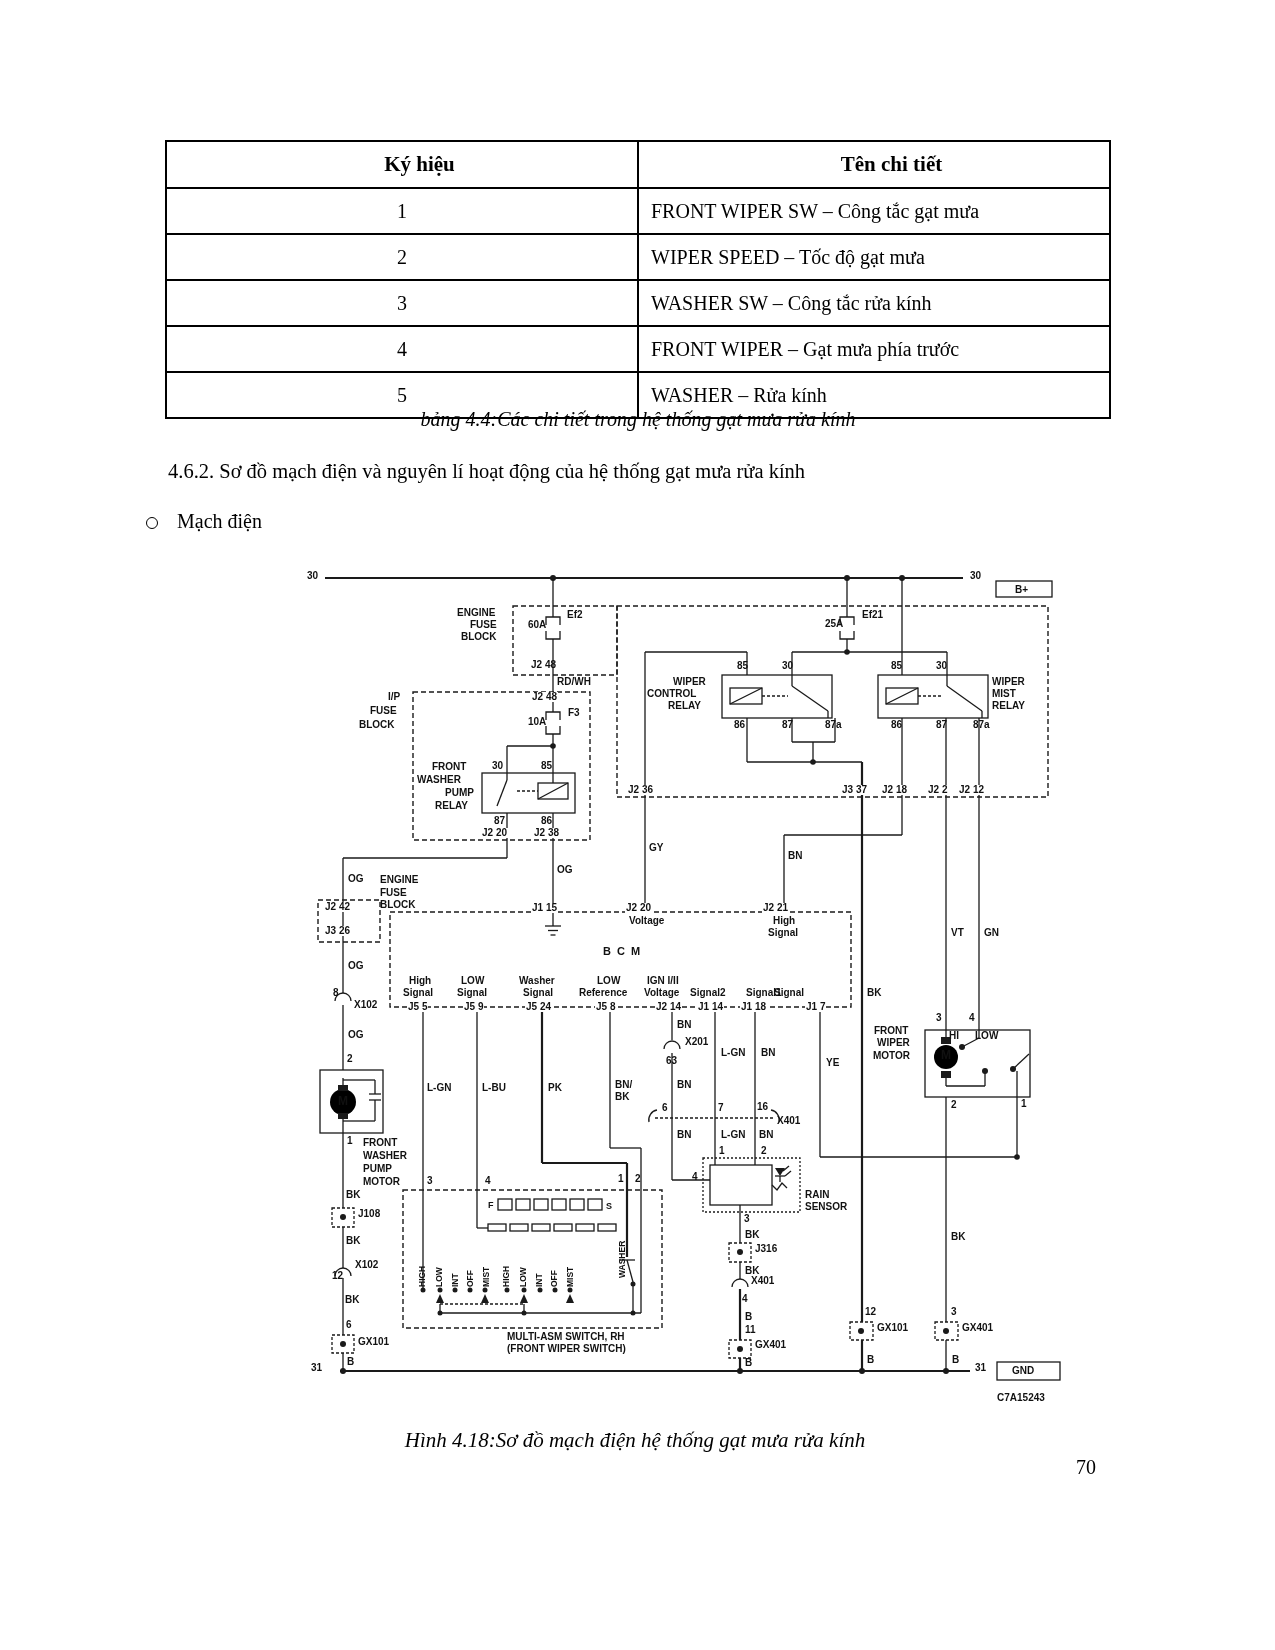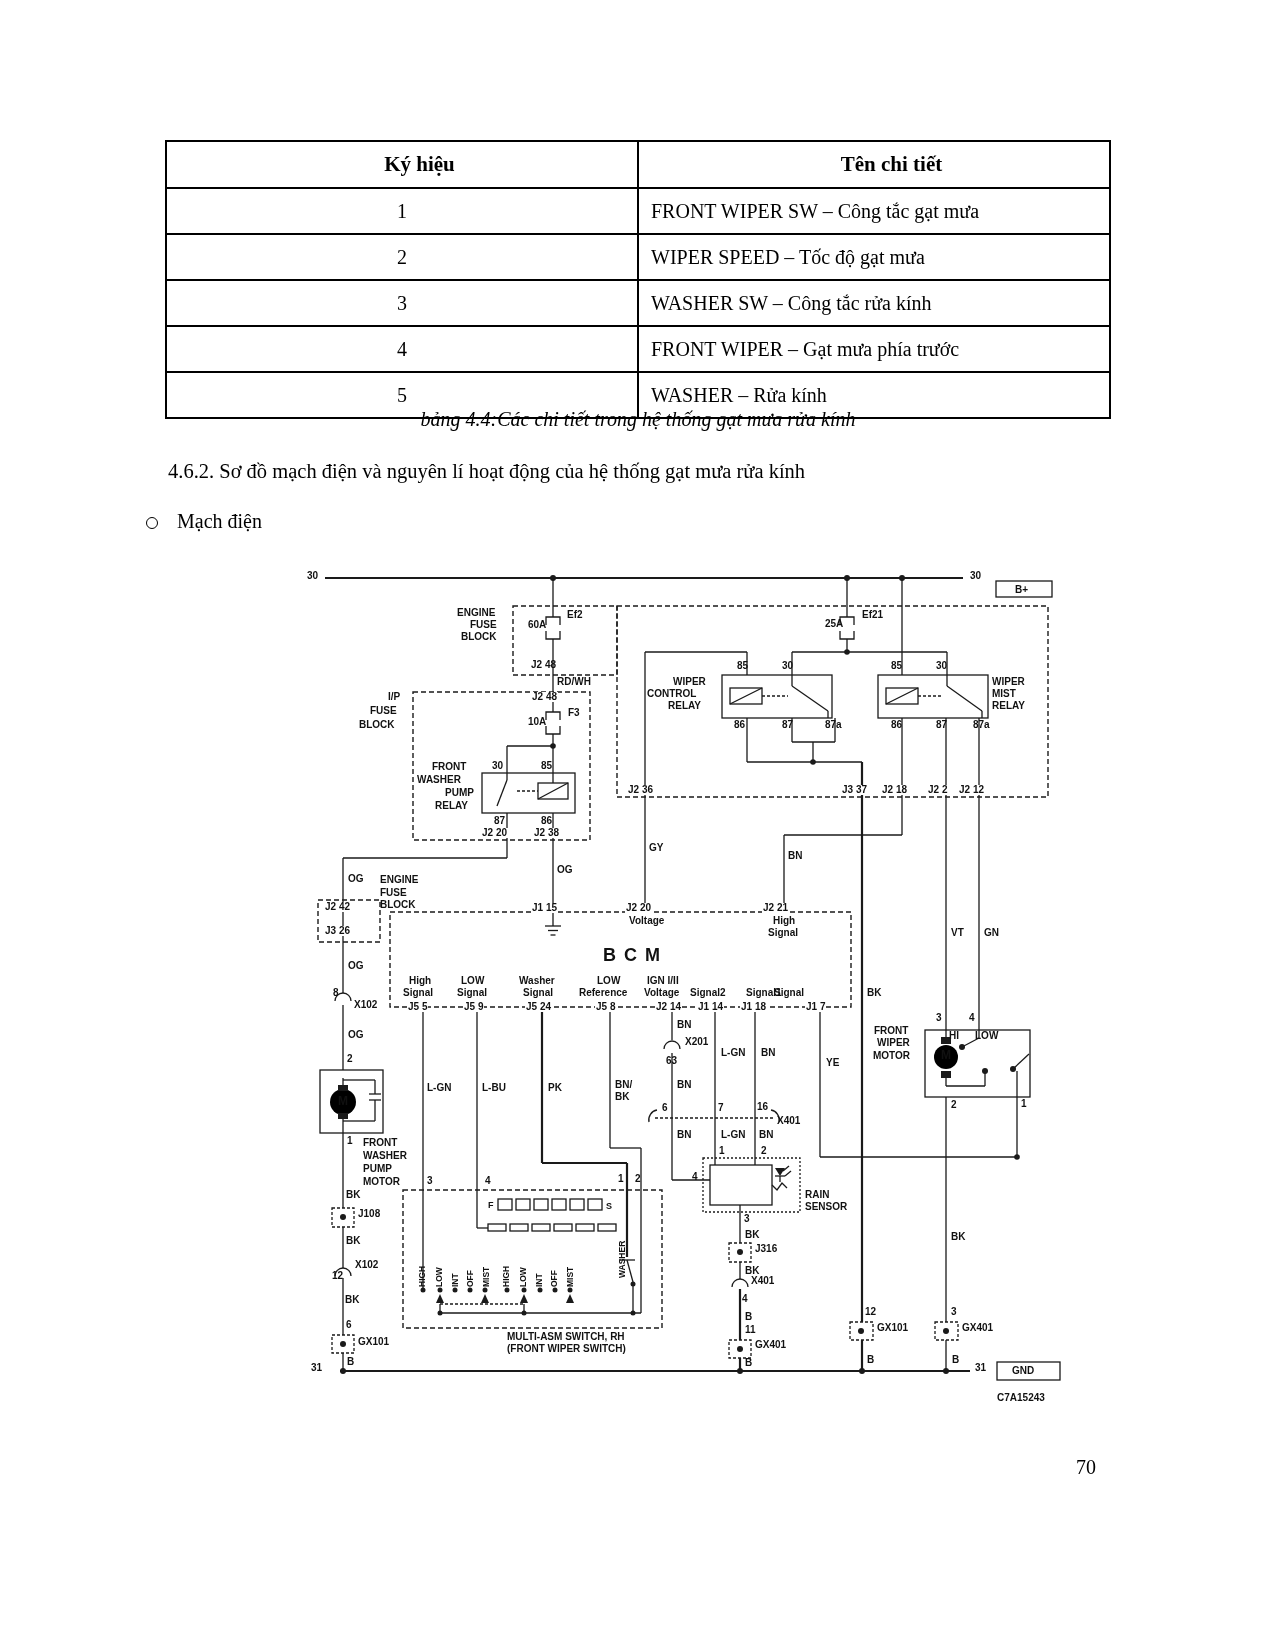--- a/index.html
+++ b/index.html
@@ -21,21 +21,21 @@
   .bullet-label{position:absolute;left:177px;top:510px;font-size:20px;}
   .fcaption{position:absolute;left:185px;top:1428px;width:900px;text-align:center;
             font-style:italic;font-size:21px;}
   .pagenum{position:absolute;left:1076px;top:1456px;font-size:20px;}
   
   .diagram{position:absolute;left:285px;top:560px;width:778px;height:860px;}
   .diagram svg{position:absolute;left:0;top:0;}
   .dl{position:absolute;font:bold 10px "Liberation Sans",sans-serif;color:#111;
       line-height:1;white-space:pre;}
   .bg{background:#fff;padding:0 1px;}
-  .big{font-size:18px;letter-spacing:1.5px;}
+  .big{font-size:11px;letter-spacing:1.5px;}
   .sm{font-size:9px;}
   .m{font-size:12px;}
   .rot{transform-origin:0 0;transform:rotate(-90deg);font-size:8.5px;}
   svg line,svg path,svg rect,svg polyline{stroke:#1a1a1a;fill:none;stroke-width:1.3;}
   svg .d{stroke-dasharray:5,3;stroke-width:1.4;}
   svg .d2{stroke-dasharray:3,2;}
   svg .dt{stroke-dasharray:2,2;}
   svg .th{stroke-width:2.2;}
   svg .bus{stroke-width:2;}
   svg circle.dot{fill:#1a1a1a;stroke:none;}
@@ -483,14 +483,15 @@
         <span class="dl rot" style="left: 234px; top: 727px;">LOW</span>
         <span class="dl rot" style="left: 250px; top: 727px;">INT</span>
         <span class="dl rot" style="left: 265px; top: 727px;">OFF</span>
         <span class="dl rot" style="left: 281px; top: 727px;">MIST</span>
         <span class="dl rot" style="left: 333px; top: 718px;">WASHER</span>
         <span class="dl" style="left: 222px; top: 772px;">MULTI-ASM SWITCH, RH</span>
         <span class="dl" style="left: 222px; top: 784px;">(FRONT WIPER SWITCH)</span>
       </div>
   </div>
 
+  <div class="fcaption">Hình 4.18:Sơ đồ mạch điện hệ thống gạt mưa rửa kính</div>
   <div class="pagenum">70</div>
 </div>
 
 </body></html>

